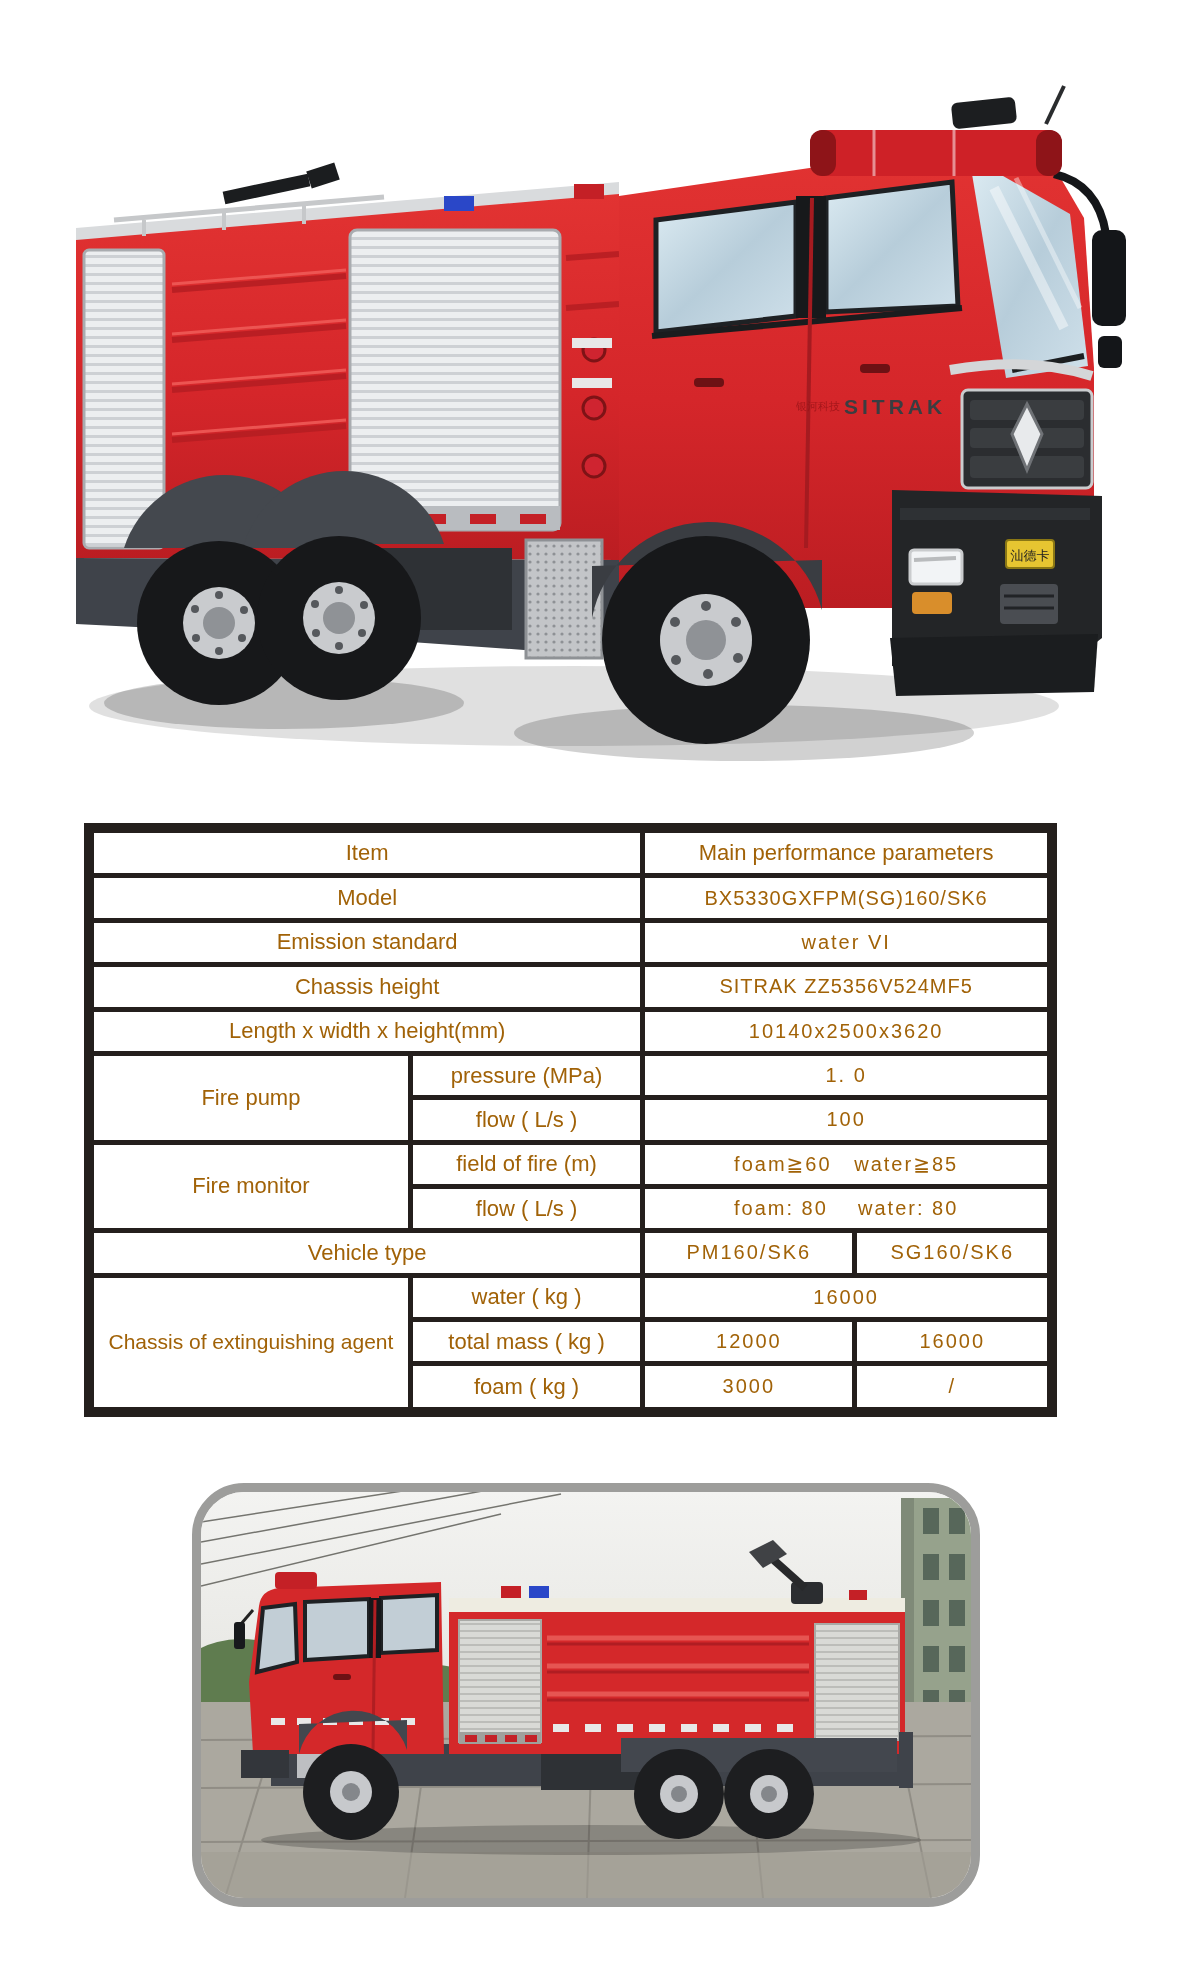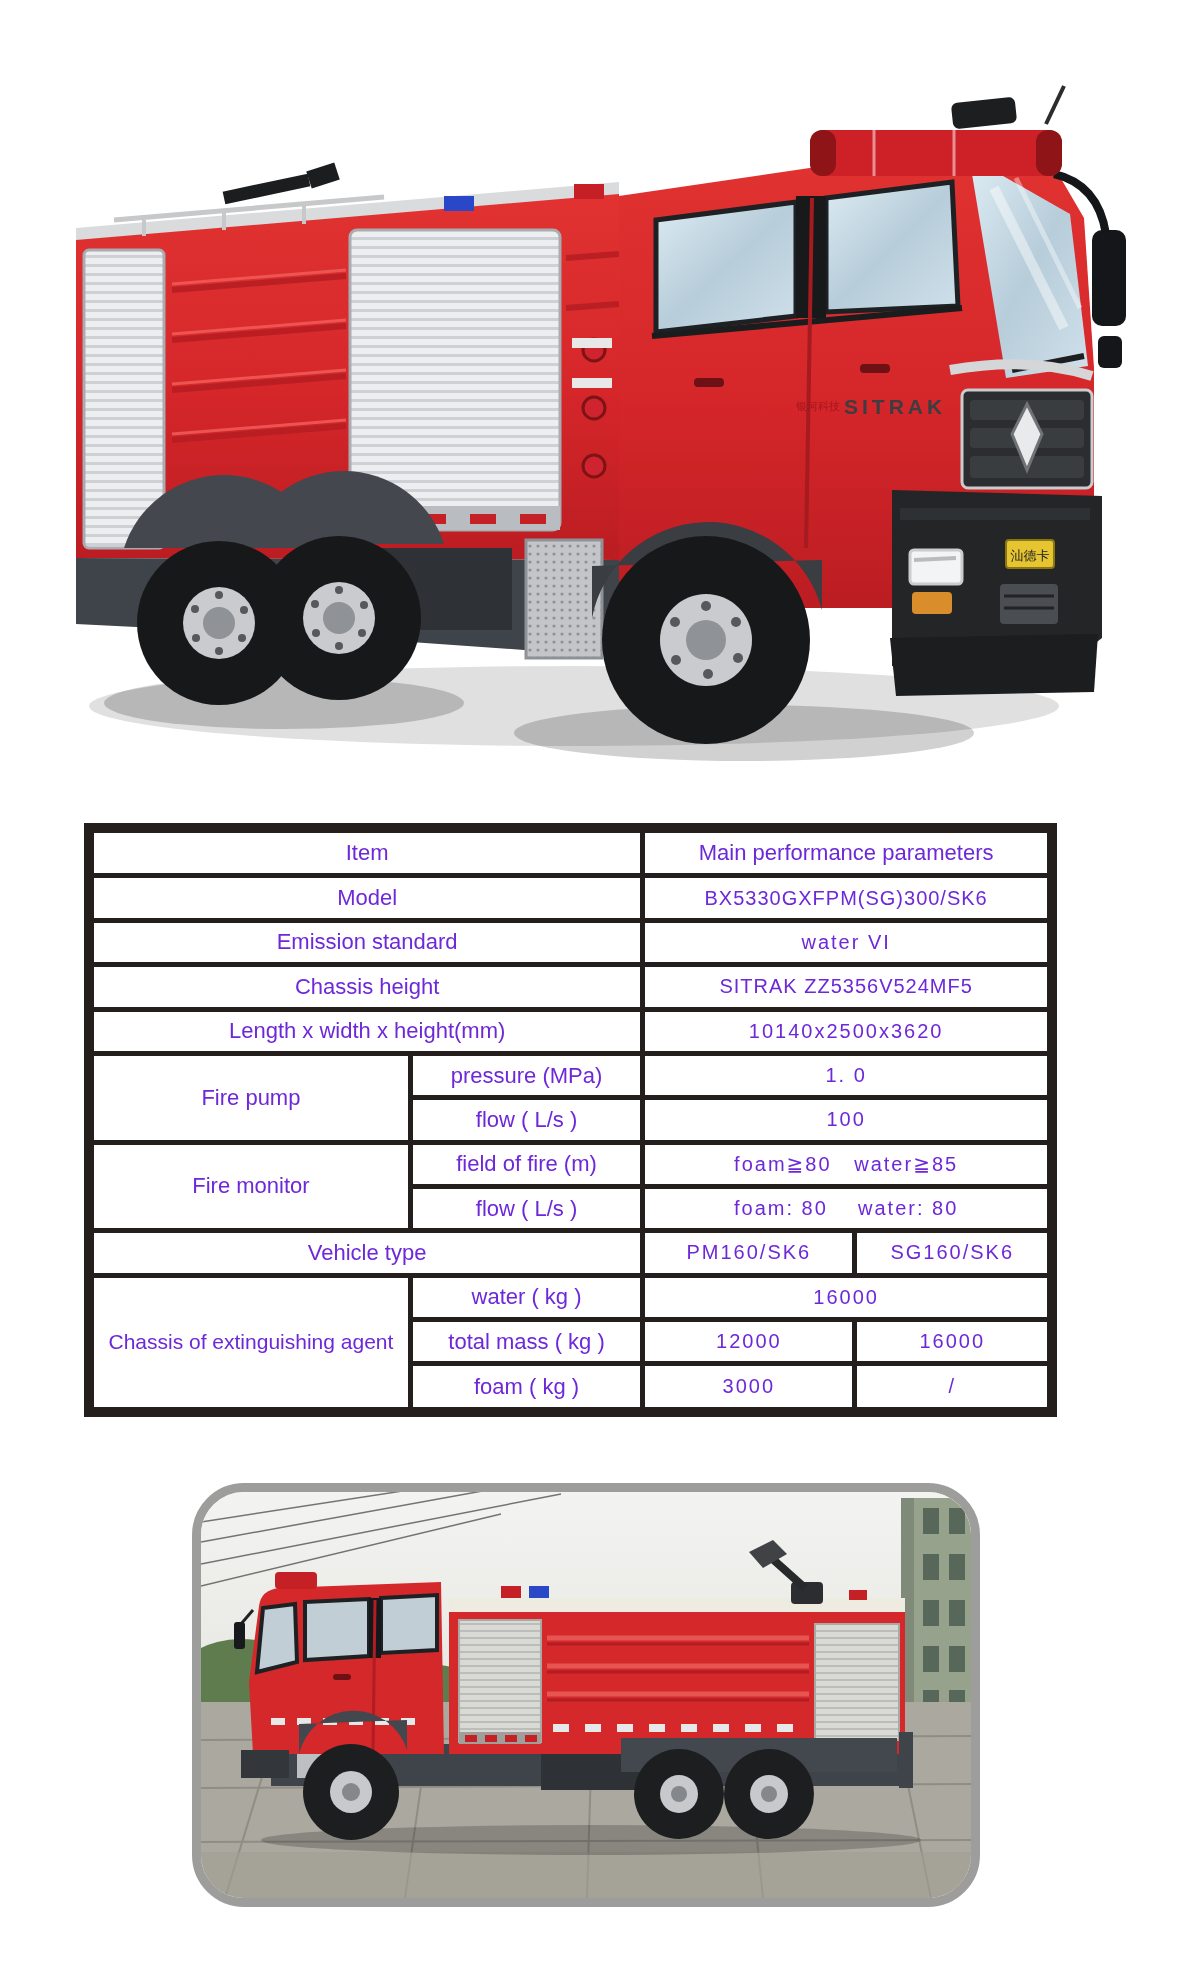--- a/index.html
+++ b/index.html
@@ -11,21 +11,21 @@
   
   .hero{position:absolute;left:54px;top:78px;width:1090px;height:715px;}
   
   .spec-table{
     position:absolute;left:84px;top:823px;width:973px;height:594px;
     border-collapse:collapse;table-layout:fixed;
     border:10px solid #241f1d;background:#ffffff;
   }
   .spec-table td{
     border:5px solid #241f1d;text-align:center;vertical-align:middle;
-    padding:0 4px;color:#6d28d9;
+    padding:0 4px;color:#a16207;
   }
   .hdr{font-size:22px;}
   .lbl{font-size:22px;}
   .lbl2{font-size:21px;line-height:1.18;}
   .sub{font-size:22px;}
   .val{font-size:20px;letter-spacing:2px;white-space:pre;}
   .valw{font-size:20px;letter-spacing:1px;white-space:pre;}
   
   .photo-frame{
     position:absolute;left:192px;top:1483px;width:788px;height:424px;
@@ -243,21 +243,21 @@
       <col style="width:210px">
       <col style="width:195px">
     </colgroup>
   <tbody>
       <tr>
     <td colspan="2" class="hdr">Item</td>
     <td colspan="2" class="hdr">Main performance parameters</td>
   </tr>
   <tr>
     <td colspan="2" class="lbl">Model</td>
-    <td colspan="2" class="valw">BX5330GXFPM(SG)300/SK6</td>
+    <td colspan="2" class="valw">BX5330GXFPM(SG)160/SK6</td>
   </tr>
   <tr>
     <td colspan="2" class="lbl">Emission standard</td>
     <td colspan="2" class="val">water VI</td>
   </tr>
   <tr>
     <td colspan="2" class="lbl">Chassis height</td>
     <td colspan="2" class="valw">SITRAK ZZ5356V524MF5</td>
   </tr>
   <tr>
@@ -269,21 +269,21 @@
     <td class="sub">pressure (MPa)</td>
     <td colspan="2" class="val">1. 0</td>
   </tr>
   <tr>
     <td class="sub">flow ( L/s )</td>
     <td colspan="2" class="val">100</td>
   </tr>
   <tr>
     <td rowspan="2" class="lbl">Fire monitor</td>
     <td class="sub">field of fire (m)</td>
-    <td colspan="2" class="val">foam≧80   water≧85</td>
+    <td colspan="2" class="val">foam≧60   water≧85</td>
   </tr>
   <tr>
     <td class="sub">flow ( L/s )</td>
     <td colspan="2" class="val">foam: 80    water: 80</td>
   </tr>
   <tr>
     <td colspan="2" class="lbl">Vehicle type</td>
     <td class="val">PM160/SK6</td>
     <td class="val">SG160/SK6</td>
   </tr>

